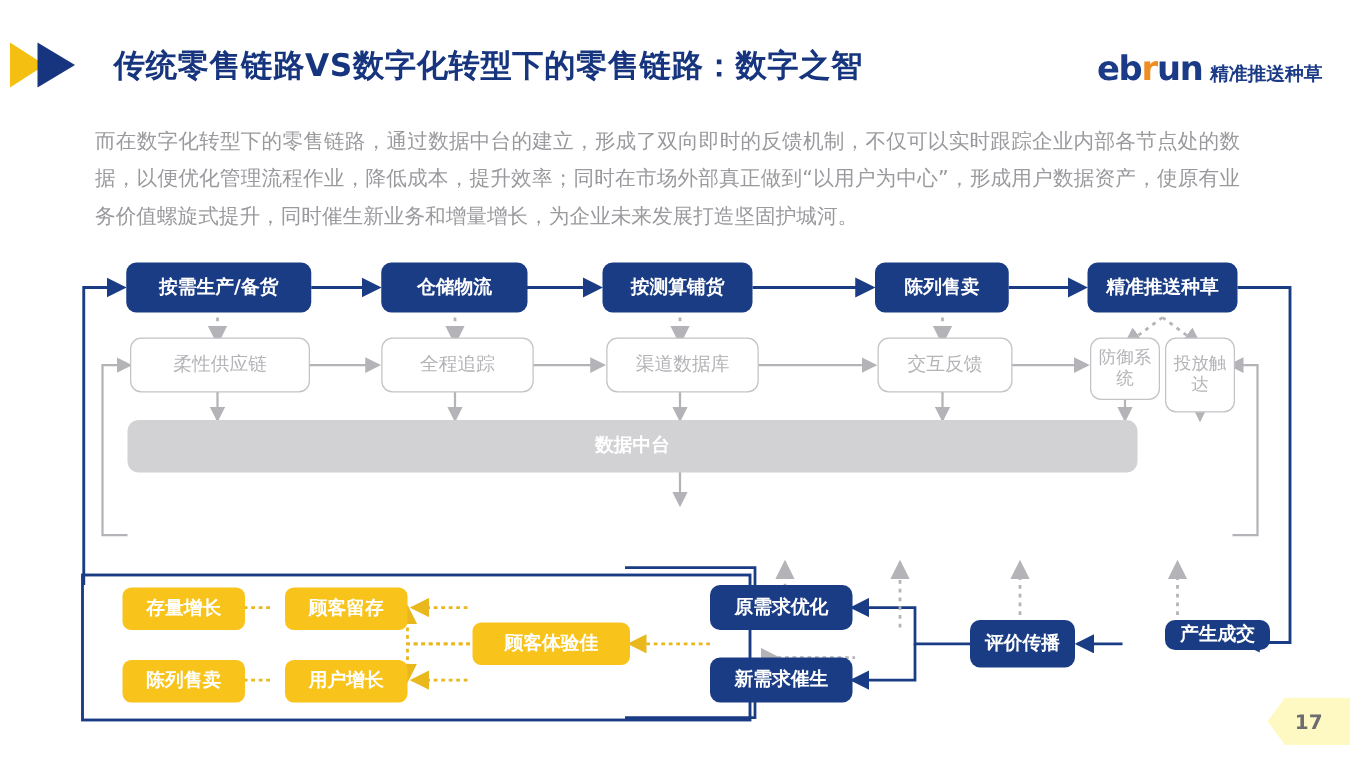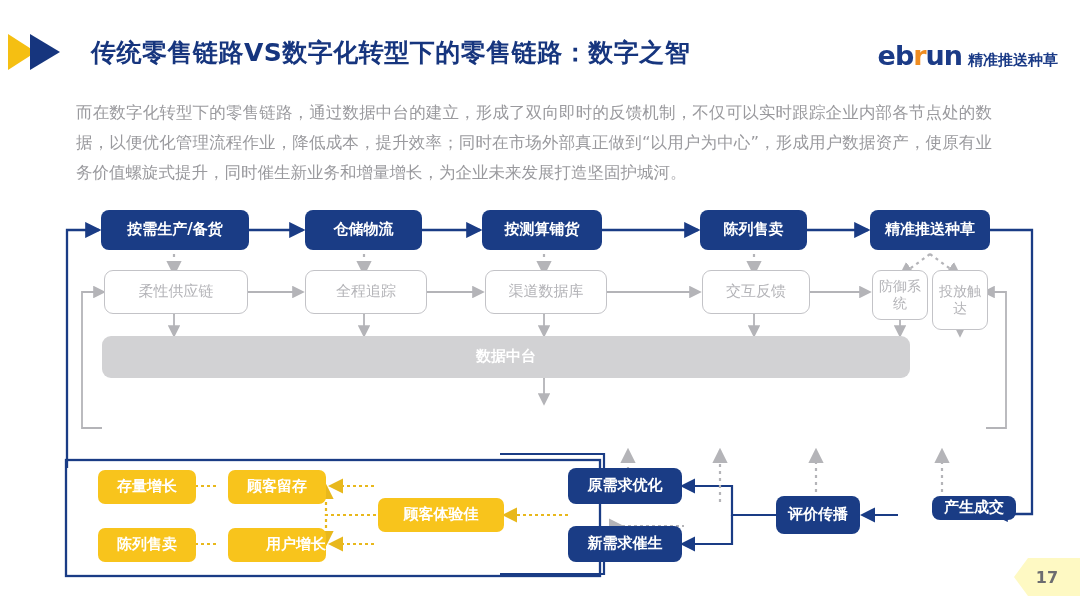--- a/index.html
+++ b/index.html
@@ -201,21 +201,21 @@
 
     <div class="node yellow" style="left:98px;top:274px;width:98px;height:34px;">
       <span>存量增长</span>
     </div>
     <div class="node yellow" style="left:98px;top:332px;width:98px;height:34px;">
       <span>陈列售卖</span>
     </div>
     <div class="node yellow" style="left:228px;top:274px;width:98px;height:34px;">
       <span>顾客留存</span>
     </div>
-    <div class="node yellow" style="left:228px;top:332px;width:98px;height:34px;justify-content:flex-end;">
+    <div class="node yellow" style="left:228px;top:332px;width:98px;height:34px;">
       <span>用户增长</span>
     </div>
     <div class="node yellow" style="left:378px;top:302px;width:126px;height:34px;">
       <span>顾客体验佳</span>
     </div>
 
     <div class="node blue" style="left:568px;top:272px;width:114px;height:36px;">
       <span>原需求优化</span>
     </div>
     <div class="node blue" style="left:568px;top:330px;width:114px;height:36px;">

